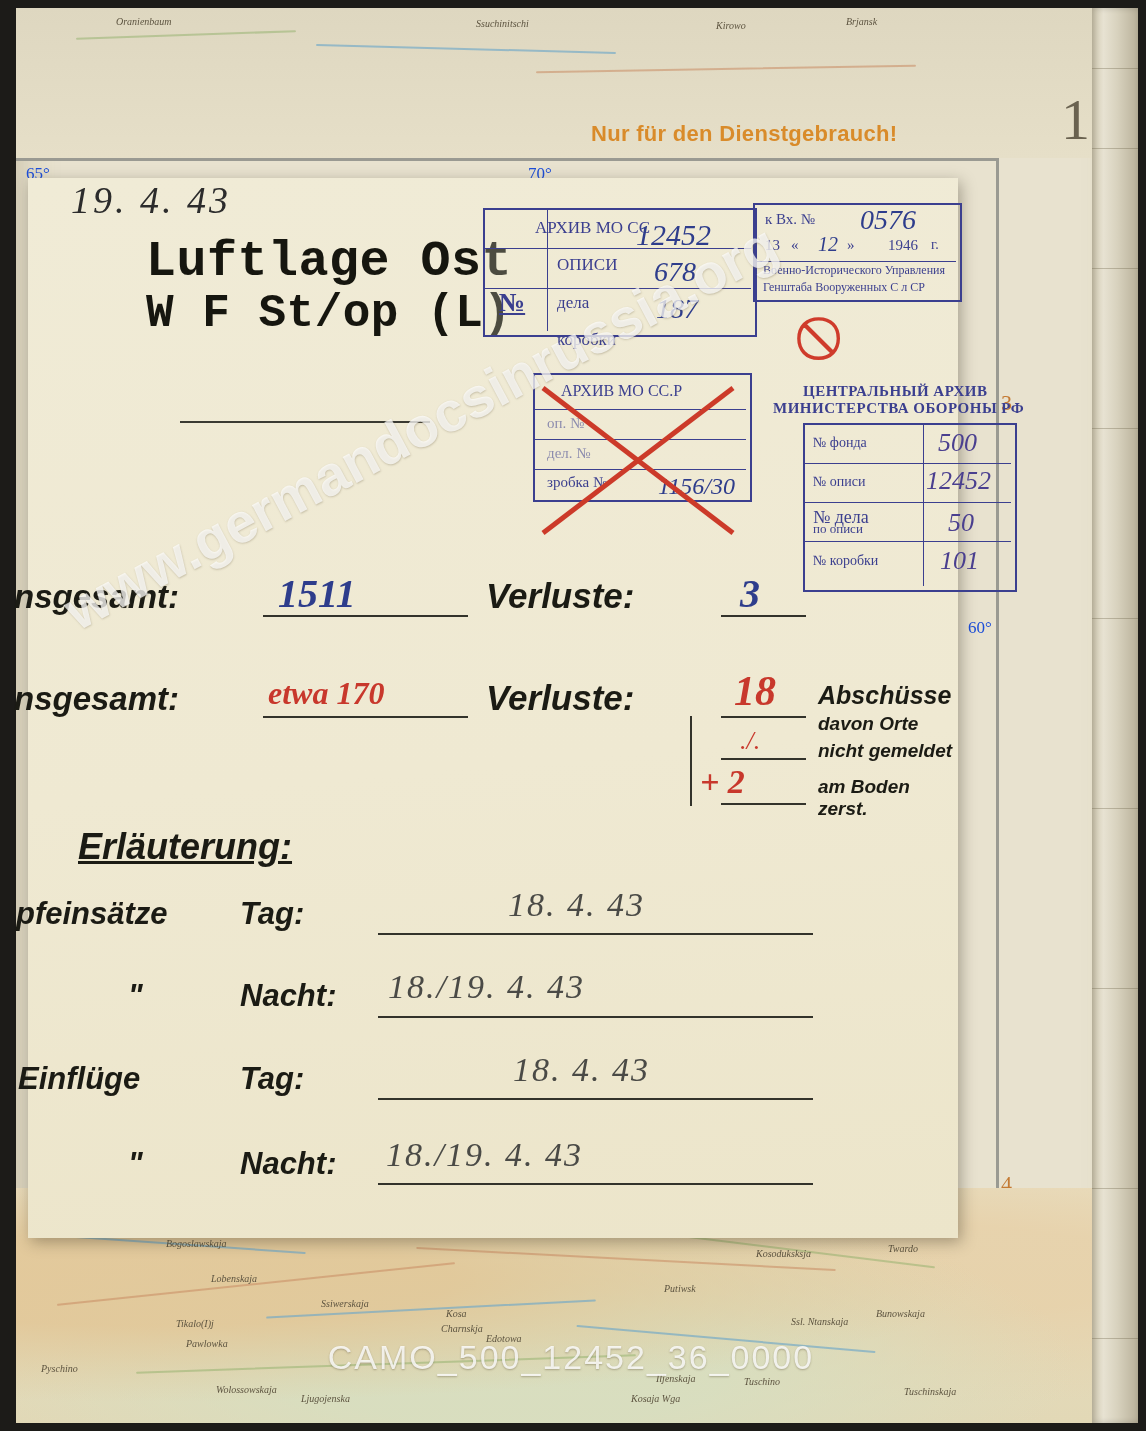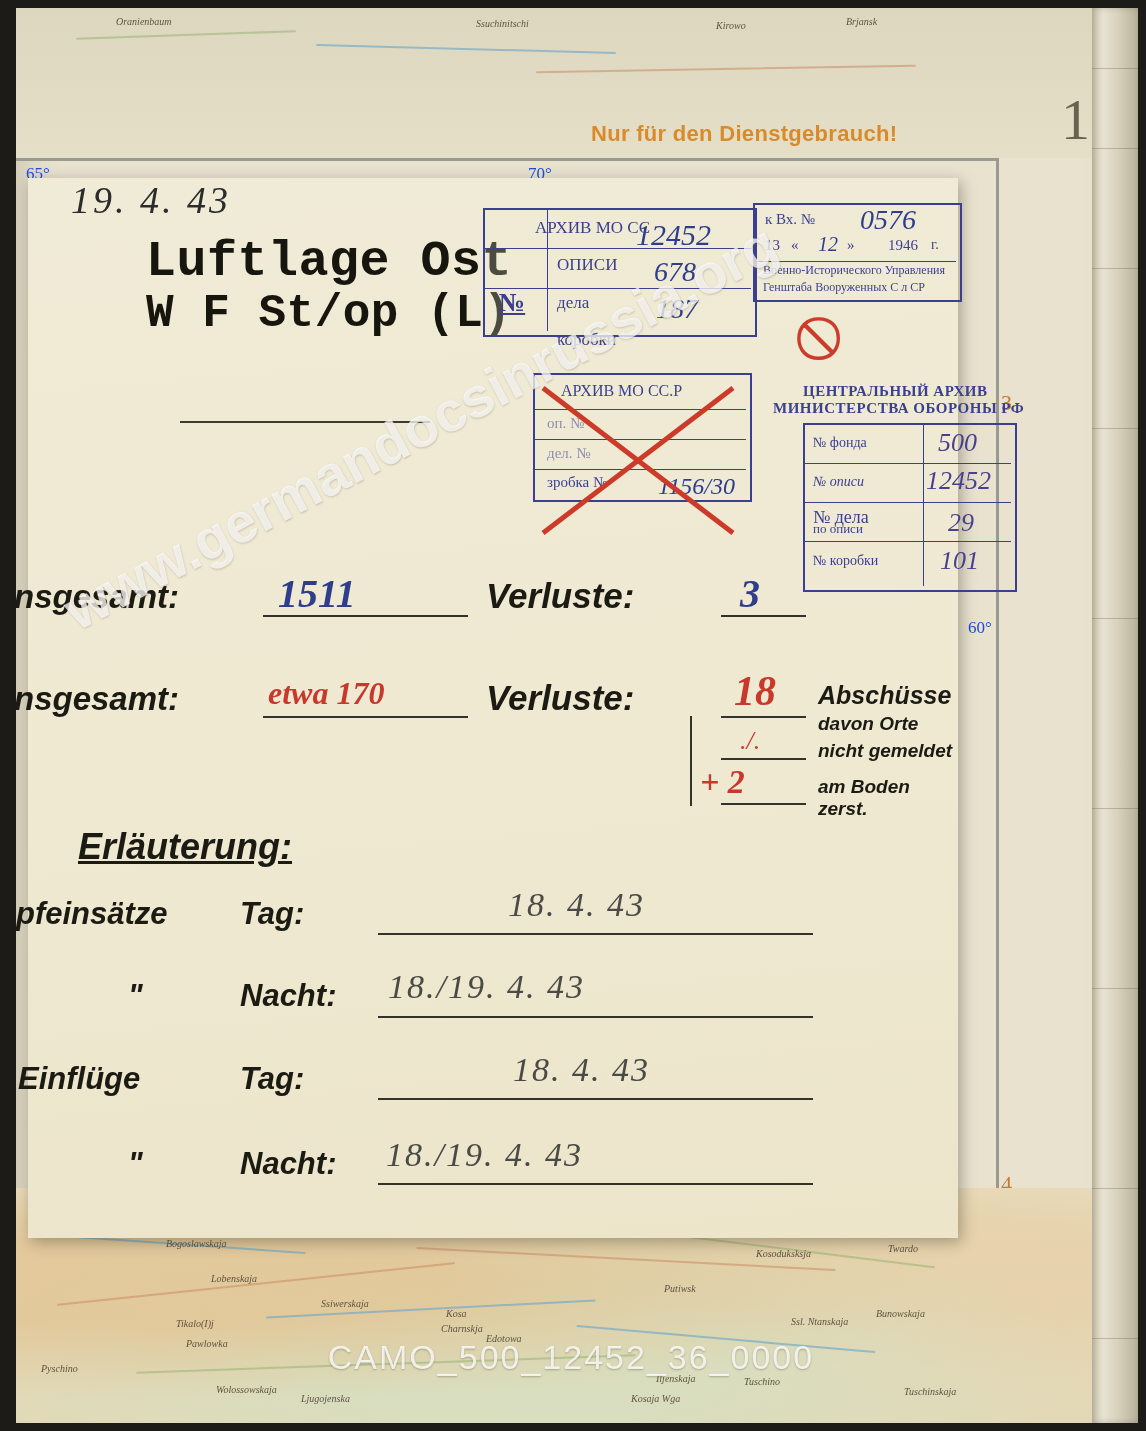--- a/index.html
+++ b/index.html
@@ -224,28 +224,28 @@
       <div class="hwnum inkblue" style="left:790px;top:55px;font-size:20px;">12</div>
 
       <div class="stamptext" style="left:775px;top:205px;font-size:15px;font-weight:bold;letter-spacing:.5px;">ЦЕНТРАЛЬНЫЙ АРХИВ</div>
       <div class="stamptext" style="left:745px;top:222px;font-size:15px;font-weight:bold;letter-spacing:.5px;">МИНИСТЕРСТВА ОБОРОНЫ РФ</div>
       <div class="stamp" id="stampD">
         <div class="cell-hline" style="left:0;top:38px;width:206px;"></div>
         <div class="cell-hline" style="left:0;top:77px;width:206px;"></div>
         <div class="cell-hline" style="left:0;top:116px;width:206px;"></div>
         <div class="cell-vline" style="left:118px;top:0;height:161px;"></div>
         <div class="stamptext" style="left:8px;top:10px;font-size:14px;">№ фонда</div>
-        <div class="stamptext" style="left:8px;top:49px;font-size:14px;font-style:italic;">№ описи</div>
+        <div class="stamptext" style="left:8px;top:49px;font-size:14px;">№ описи</div>
         <div class="stamptext" style="left:8px;top:82px;font-size:18px;">№ дела</div>
         <div class="stamptext" style="left:8px;top:96px;font-size:13px;">по описи</div>
         <div class="stamptext" style="left:8px;top:128px;font-size:14px;">№ коробки</div>
       </div>
       <div class="hwnum inkviolet" style="left:910px;top:250px;font-size:26px;">500</div>
       <div class="hwnum inkviolet" style="left:898px;top:288px;font-size:26px;">12452</div>
-      <div class="hwnum inkviolet" style="left:920px;top:330px;font-size:26px;">29</div>
+      <div class="hwnum inkviolet" style="left:920px;top:330px;font-size:26px;">50</div>
       <div class="hwnum inkviolet" style="left:912px;top:368px;font-size:26px;">101</div>
 
       <div class="lbl" style="left:-14px;top:400px;font-size:33px;">nsgesamt:</div>
       <div class="fline" style="left:235px;top:437px;width:205px;"></div>
       <div class="hwnum inkblue" style="left:250px;top:392px;font-size:40px;font-weight:bold;">1511</div>
       <div class="lbl" style="left:458px;top:398px;font-size:35px;">Verluste:</div>
       <div class="fline" style="left:693px;top:437px;width:85px;"></div>
       <div class="hwnum inkblue" style="left:712px;top:392px;font-size:40px;font-weight:bold;">3</div>
 
       <div class="lbl" style="left:-14px;top:502px;font-size:33px;">nsgesamt:</div>

